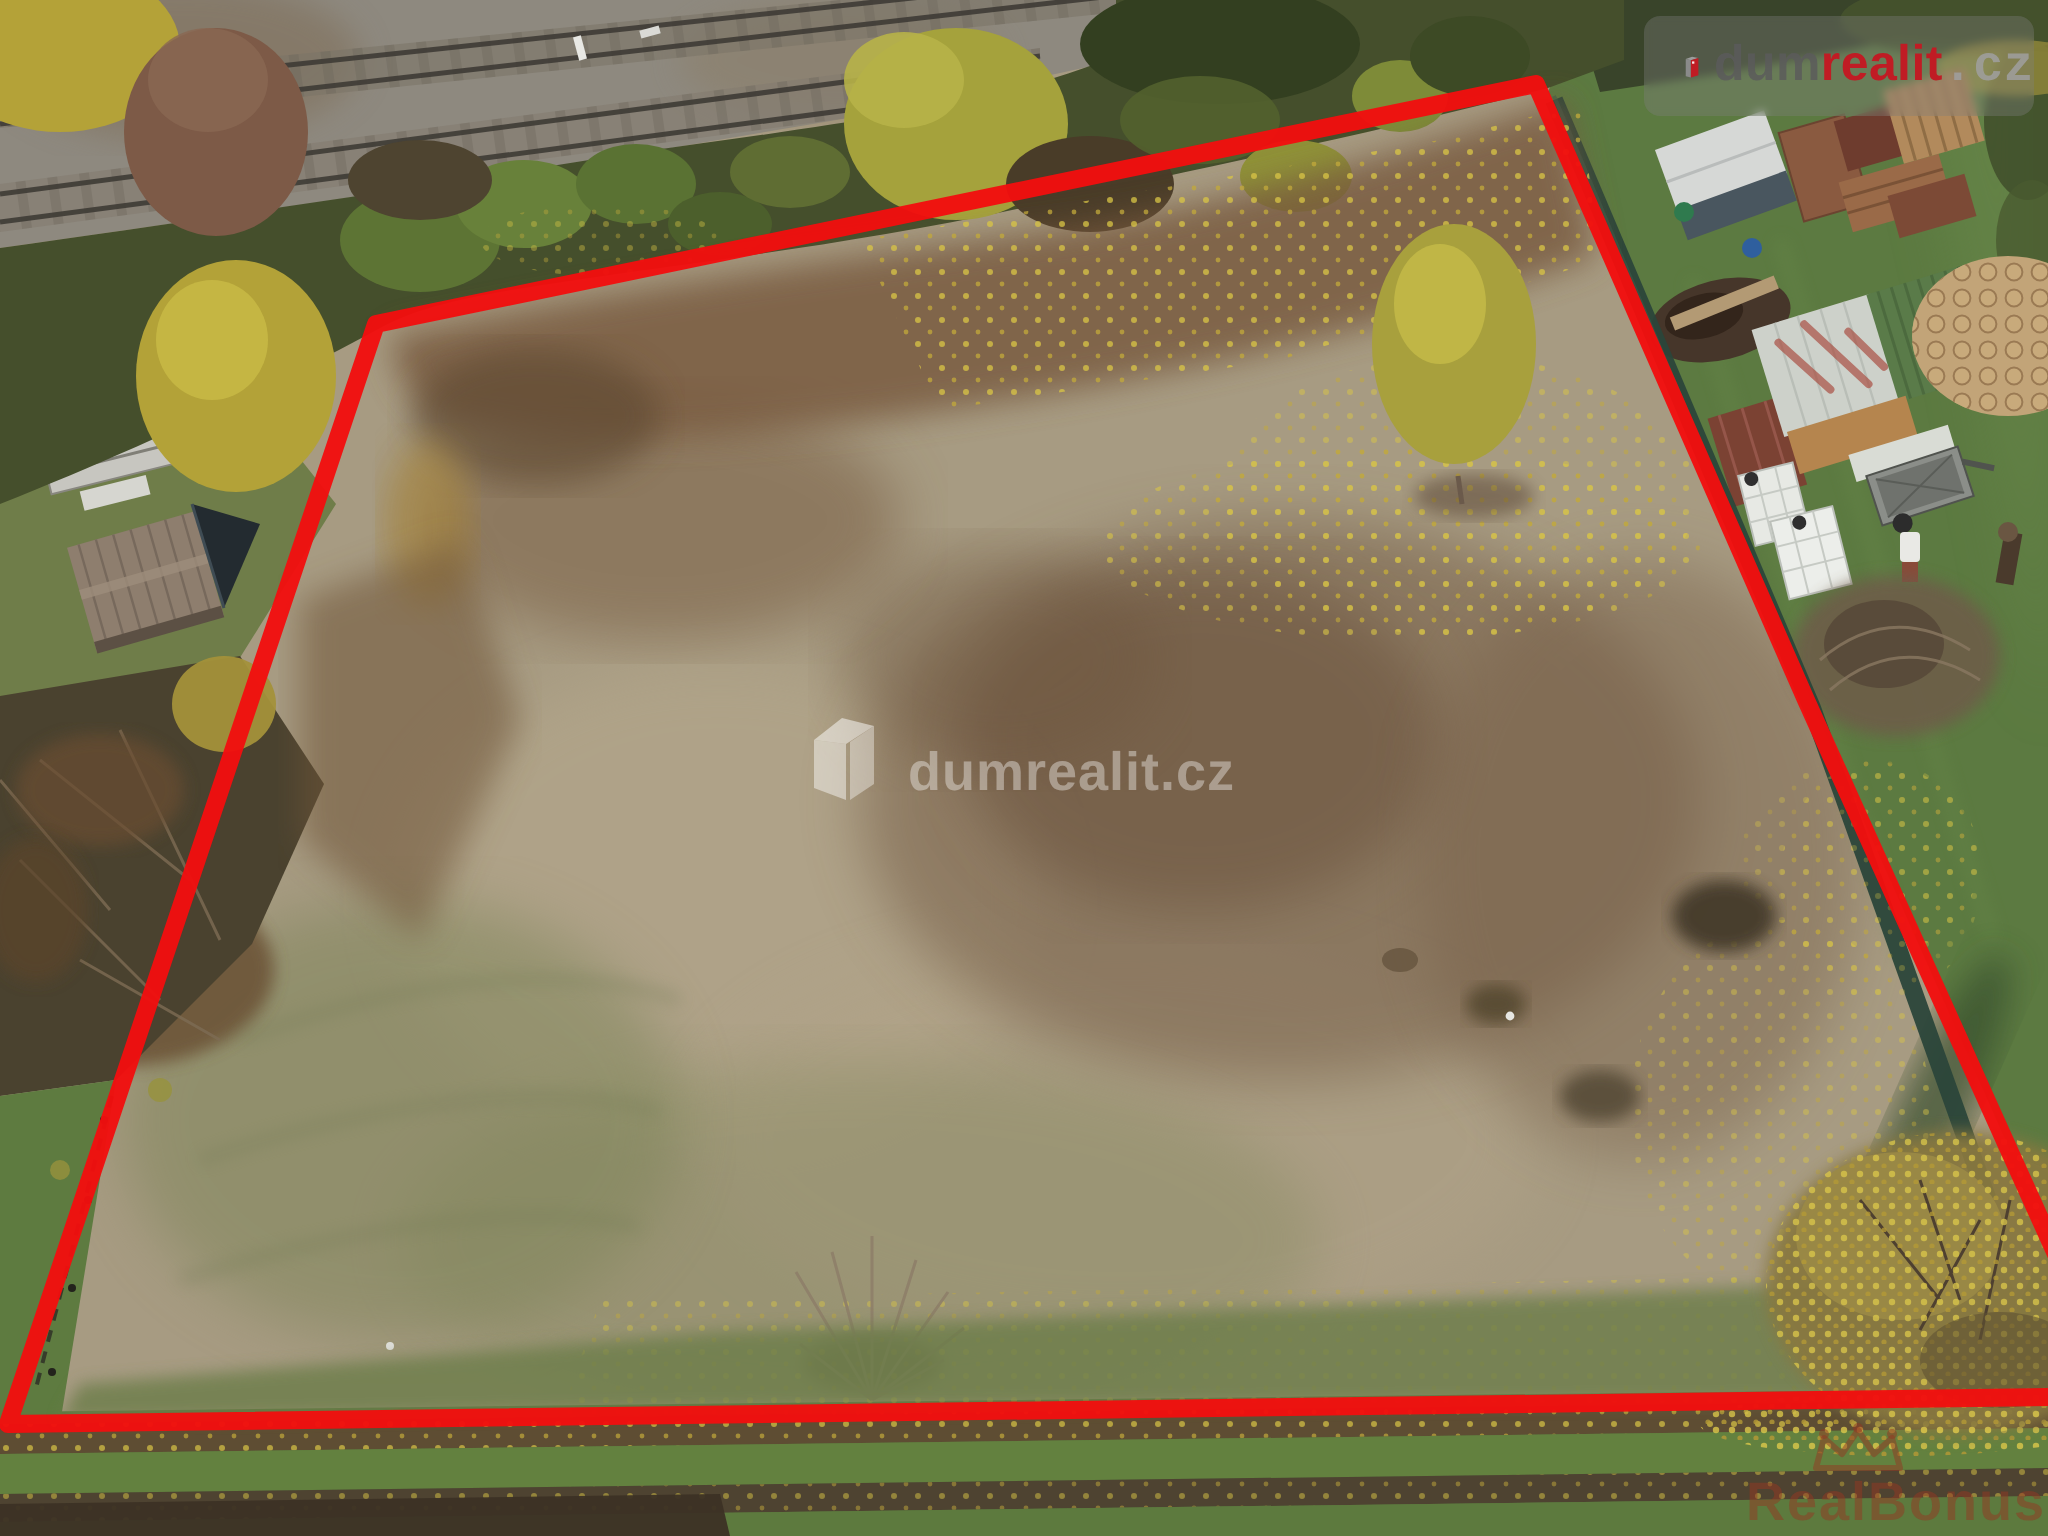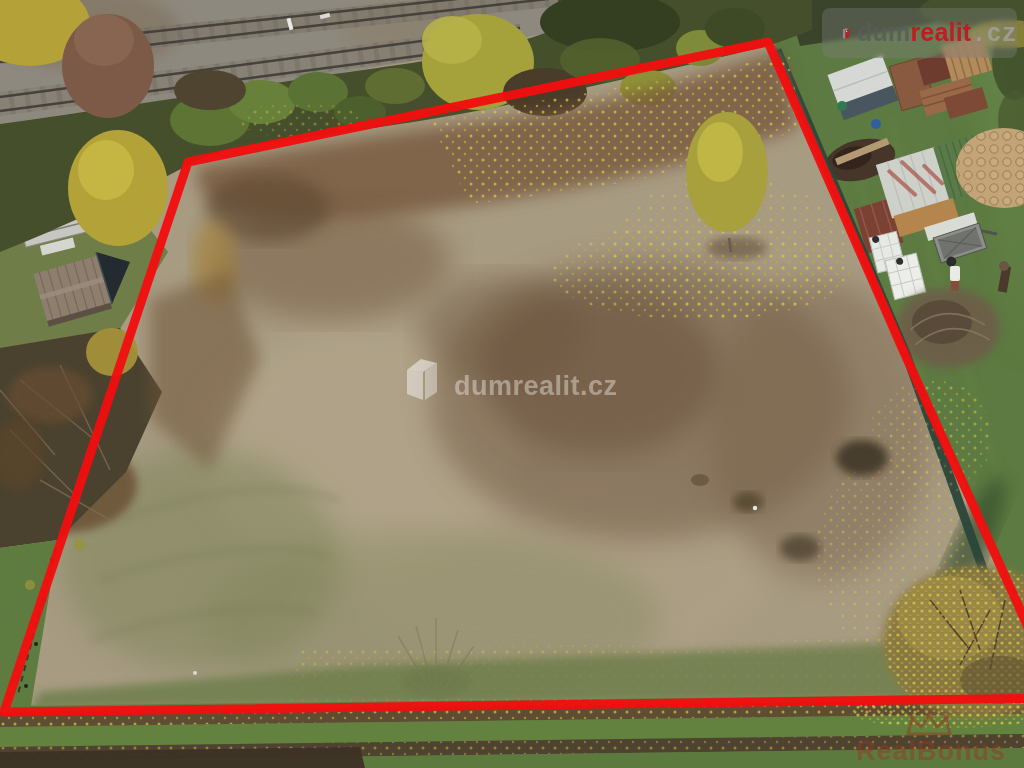--- a/index.html
+++ b/index.html
@@ -26,20 +26,21 @@
   .logo-badge .badge-text{font-size:25px;font-weight:bold;line-height:1;margin-left:7px;letter-spacing:.2px;}
   .badge-prefix{color:var(--badge-prefix);}
   .badge-accent{color:var(--badge-accent);}
   .badge-suffix{color:var(--badge-suffix);font-family:Liberation Mono, monospace;}
   
   .wm-bonus{position:absolute;left:856px;top:711px;pointer-events:none;}
   .wm-bonus .crown{display:block;margin-left:44px;}
   .wm-bonus .bonus-text{
     font-size:27px;font-weight:bold;color:var(--bonus-color);letter-spacing:1px;line-height:1;
     margin-top:1px;
+    margin-left:17px;
   }
 </style>
 </head>
 <body>
 
 <div class="scene">
 
 <svg class="terrain" viewBox="0 0 1024 768">
   <defs>
     <pattern id="dotsY" width="12" height="12" patternUnits="userSpaceOnUse">

